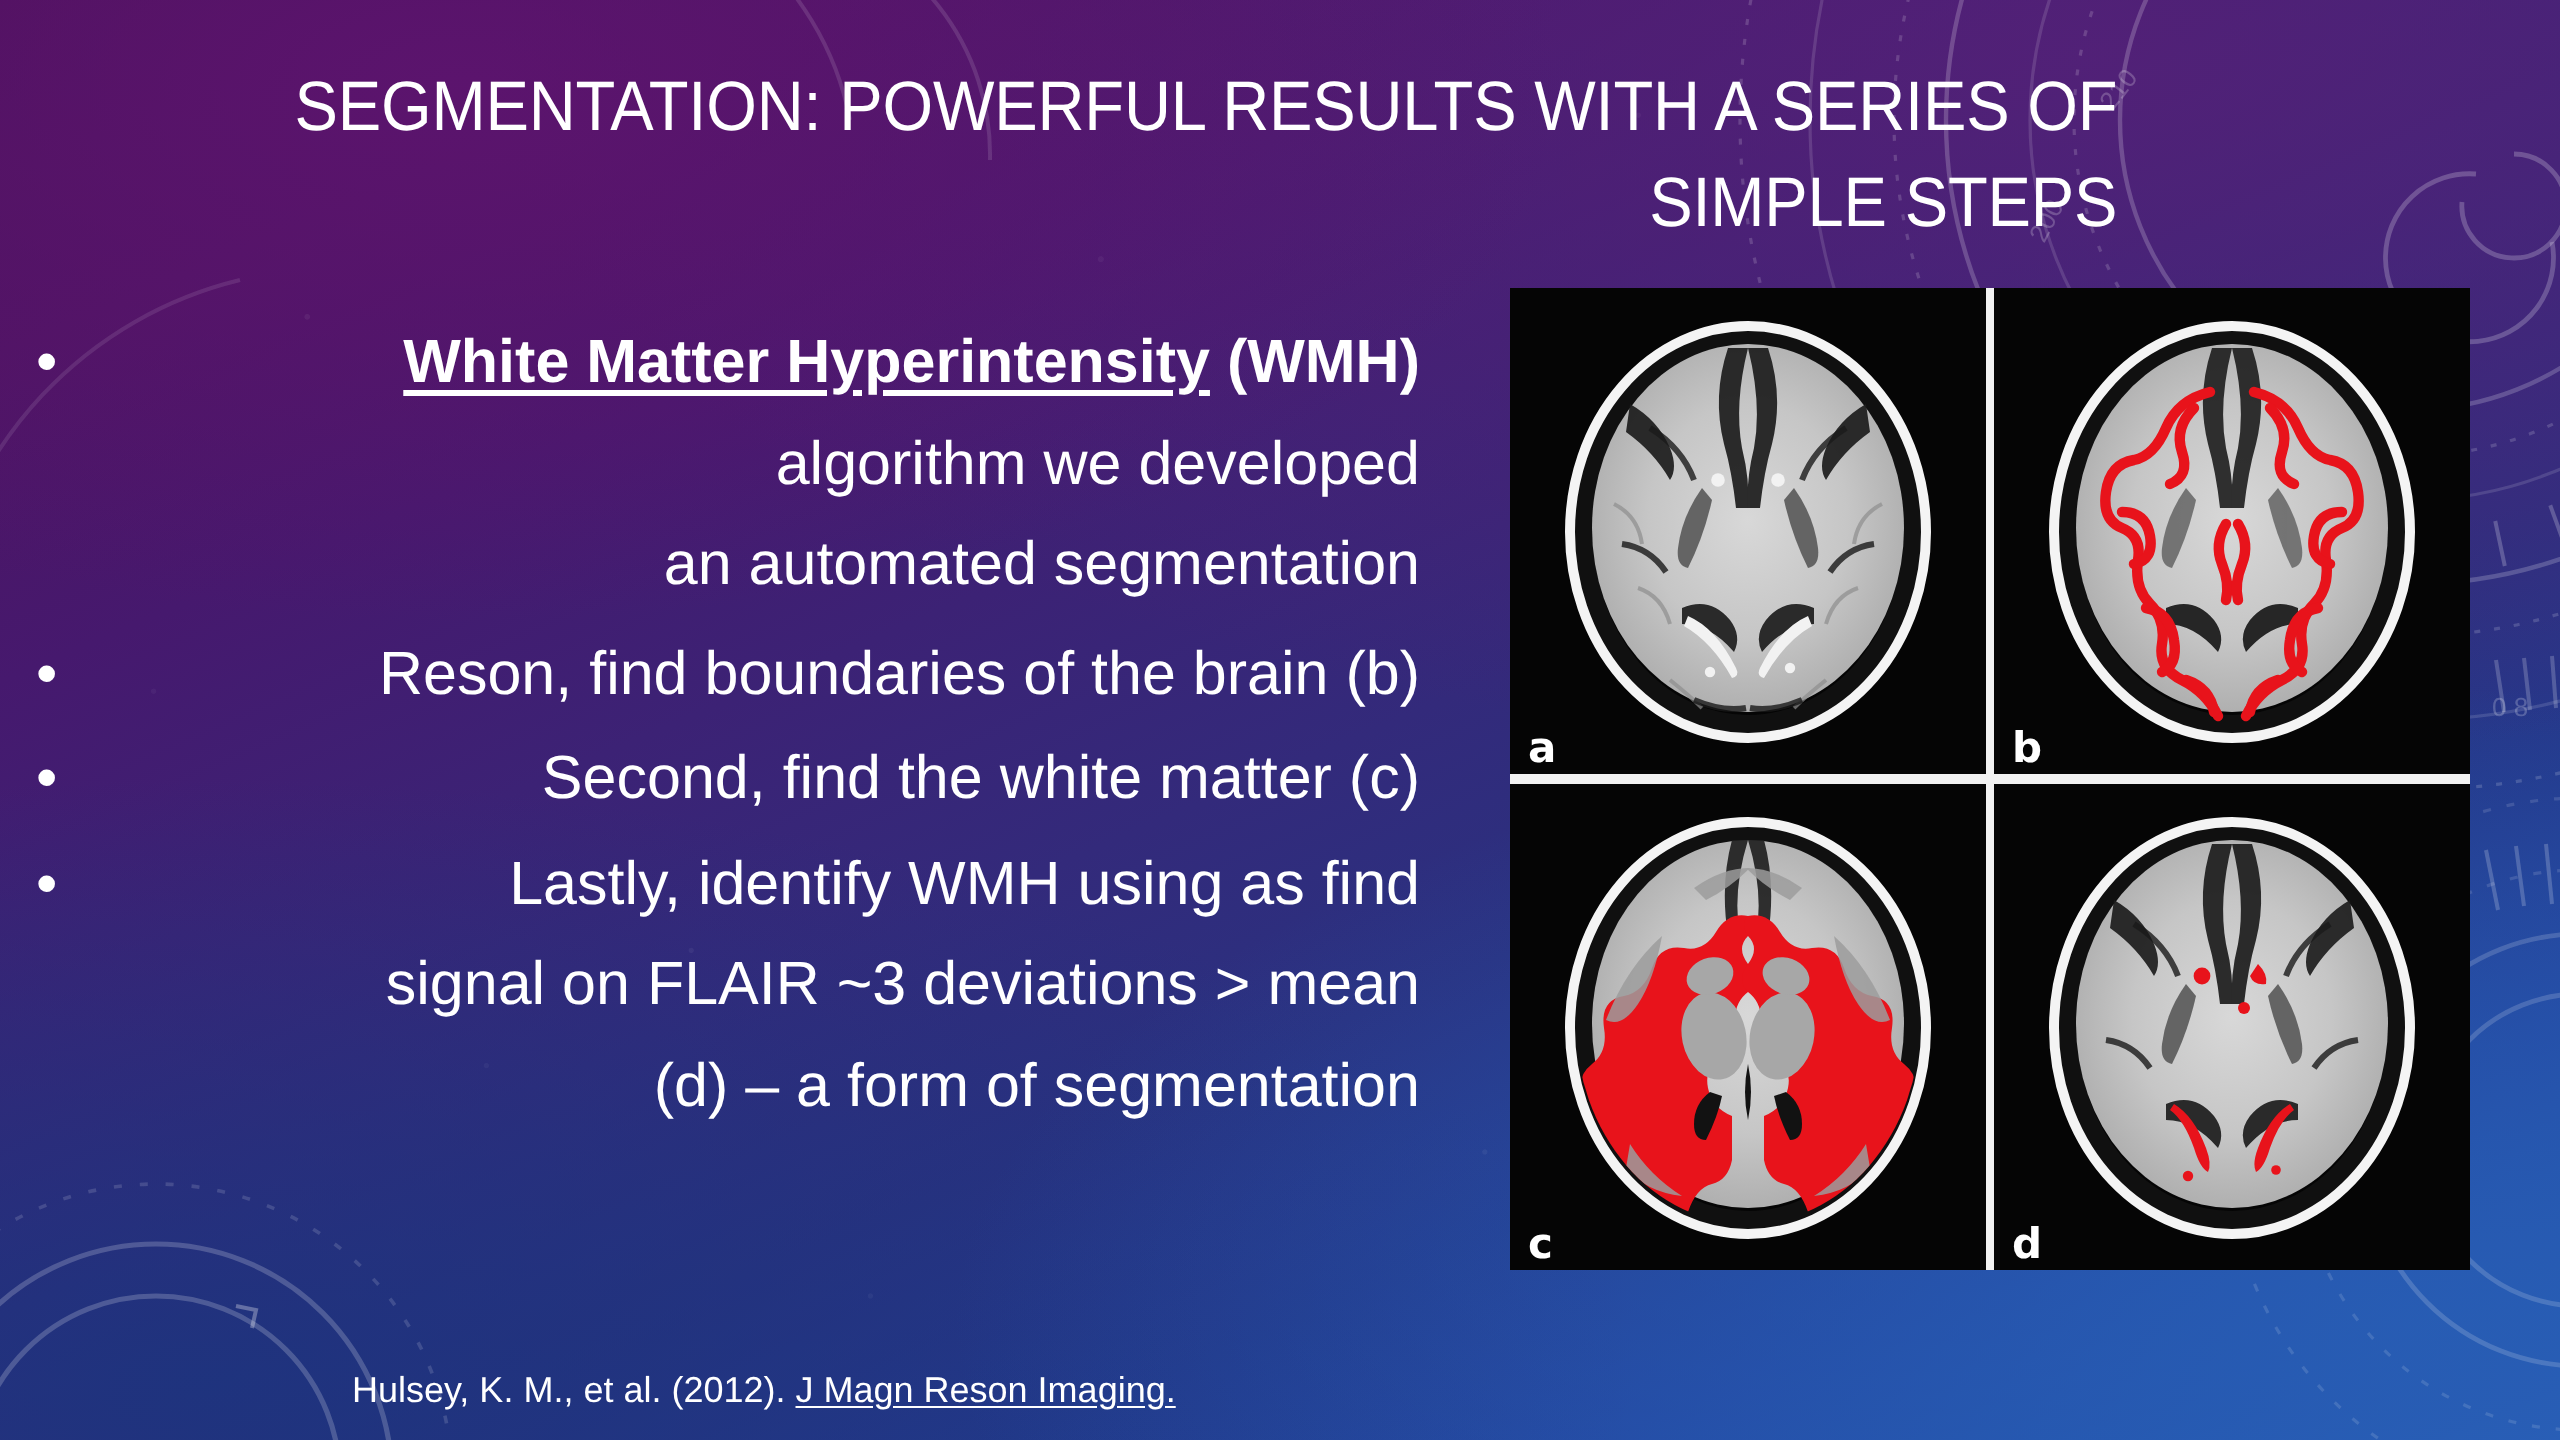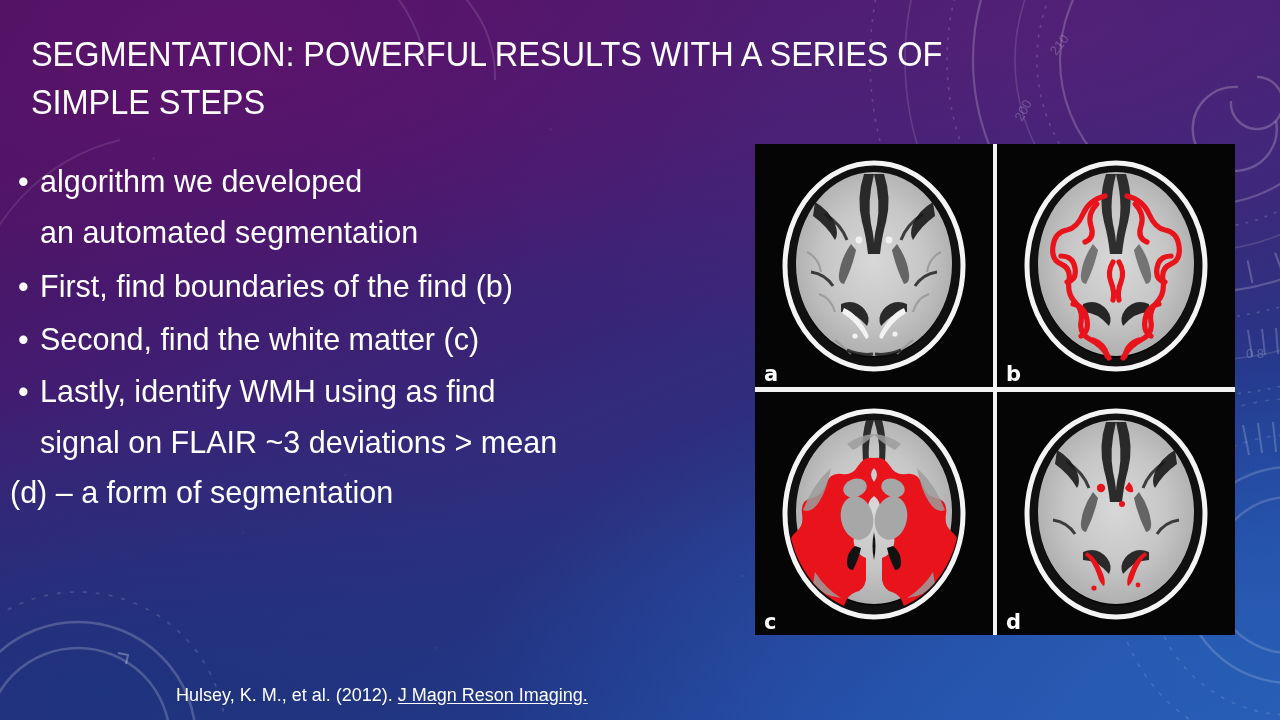--- a/index.html
+++ b/index.html
@@ -23,20 +23,21 @@
         #4b1159 0%,
         #4d1463 14%,
         #46196e 27%,
         #3c2275 40%,
         #332a7b 52%,
         #2a3180 63%,
         #243a8d 74%,
         #23459f 84%,
         #2353ad 93%,
         #2a61bb 100%);
+    text-align: right;
   }
 
   
   .deco {
     position: absolute;
     inset: 0;
     pointer-events: none;
   }
   .deco svg { position:absolute; top:0; left:0; width:1280px; height:720px; }
 
@@ -342,27 +343,28 @@
     </svg>
     <div class="noise"></div>
   </div>
 
   <div id="title">SEGMENTATION: POWERFUL RESULTS WITH A SERIES OF SIMPLE STEPS</div>
 
   <div id="body">
 
     <div class="bullet b1">
       <span class="dot">•</span>
+      <span class="txt b-lead"><span class="u">White Matter Hyperintensity</span><span> (WMH)</span></span>
       <span class="txt">algorithm we developed</span>
       <span class="txt">an automated segmentation</span>
     </div>
 
     <div class="bullet">
       <span class="dot">•</span>
-      <span class="txt">First, find boundaries of the find (b)</span>
+      <span class="txt">Reson, find boundaries of the brain (b)</span>
     </div>
 
     <div class="bullet">
       <span class="dot">•</span>
       <span class="txt">Second, find the white matter (c)</span>
     </div>
 
     <div class="bullet">
       <span class="dot">•</span>
       <span class="txt">Lastly, identify WMH using as find</span>

